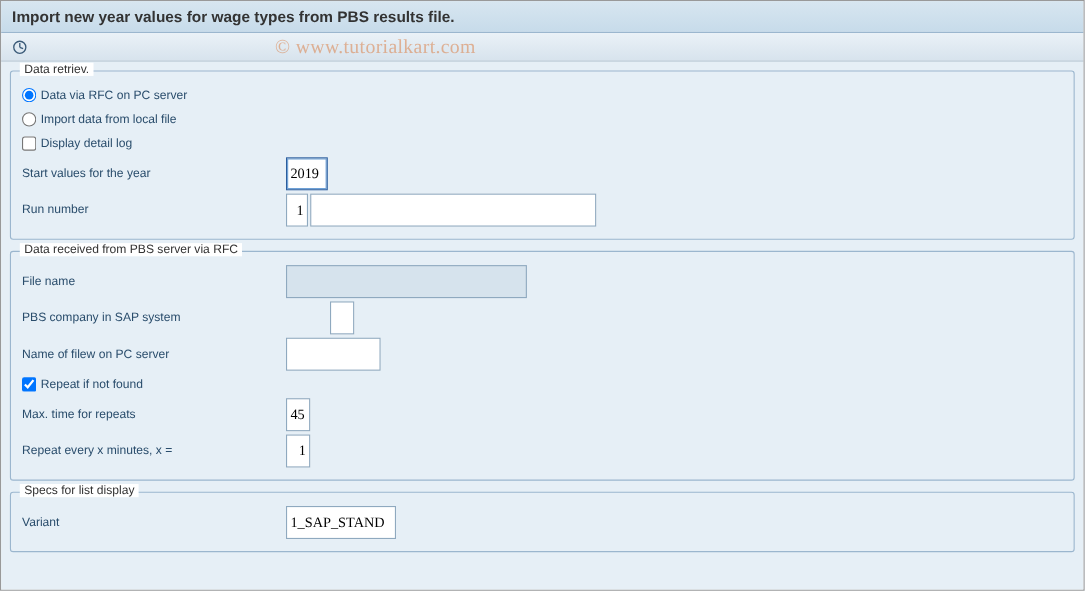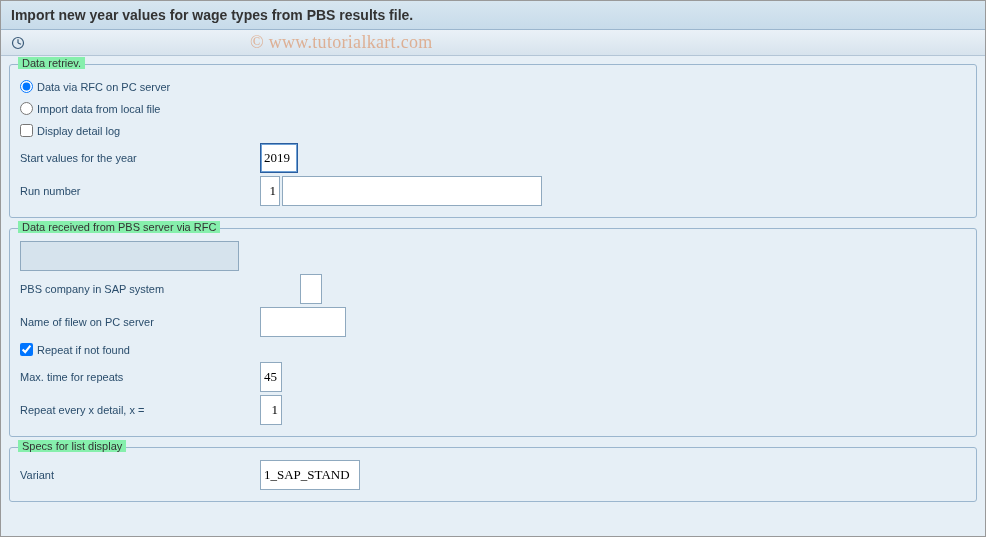--- a/index.html
+++ b/index.html
@@ -57,21 +57,21 @@
       border: 1px solid #9bb6ce;
       border-radius: 3px;
       margin-bottom: 10px;
       background: #e6eff6;
       position: relative;
     }
     .group-title {
       position: absolute;
       top: -8px;
       left: 8px;
-      background: #86efac;
+      background: #ffffff;
       padding: 0 4px;
       font-size: 11px;
       color: #333;
     }
     .group-body {
       padding: 12px 10px 8px 10px;
     }
     .row {
       display: flex;
       align-items: center;
@@ -162,40 +162,41 @@
         <input type="text" class="w-small" value="1" style="">
         <input type="text" class="w-long" style="margin-left: 2px;" value="">
       </div>
     </div>
   </div>
 
   <div class="group">
     <div class="group-title">Data received from PBS server via RFC</div>
     <div class="group-body">
       <div class="row">
+        <span class="label">File name</span>
         <input type="text" class="w-file ro" readonly="" value="" style="">
       </div>
       <div class="row">
         <span class="label" style="min-width:280px">PBS company in SAP system</span>
         <input type="text" class="w-short" value="" style="">
       </div>
       <div class="row">
         <span class="label">Name of filew on PC server</span>
         <input type="text" class="w-med" value="" style="">
       </div>
       <div class="row check-row">
         <input type="checkbox" checked="" style="">
         <label>Repeat if not found</label>
       </div>
       <div class="row">
         <span class="label">Max. time for repeats</span>
         <input type="text" class="w-num" value="45" style="">
       </div>
       <div class="row">
-        <span class="label">Repeat every x detail, x =</span>
+        <span class="label">Repeat every x minutes, x =</span>
         <input type="text" class="w-num2" value="1" style="">
       </div>
     </div>
   </div>
 
   <div class="group">
     <div class="group-title">Specs for list display</div>
     <div class="group-body">
       <div class="row">
         <span class="label">Variant</span>

